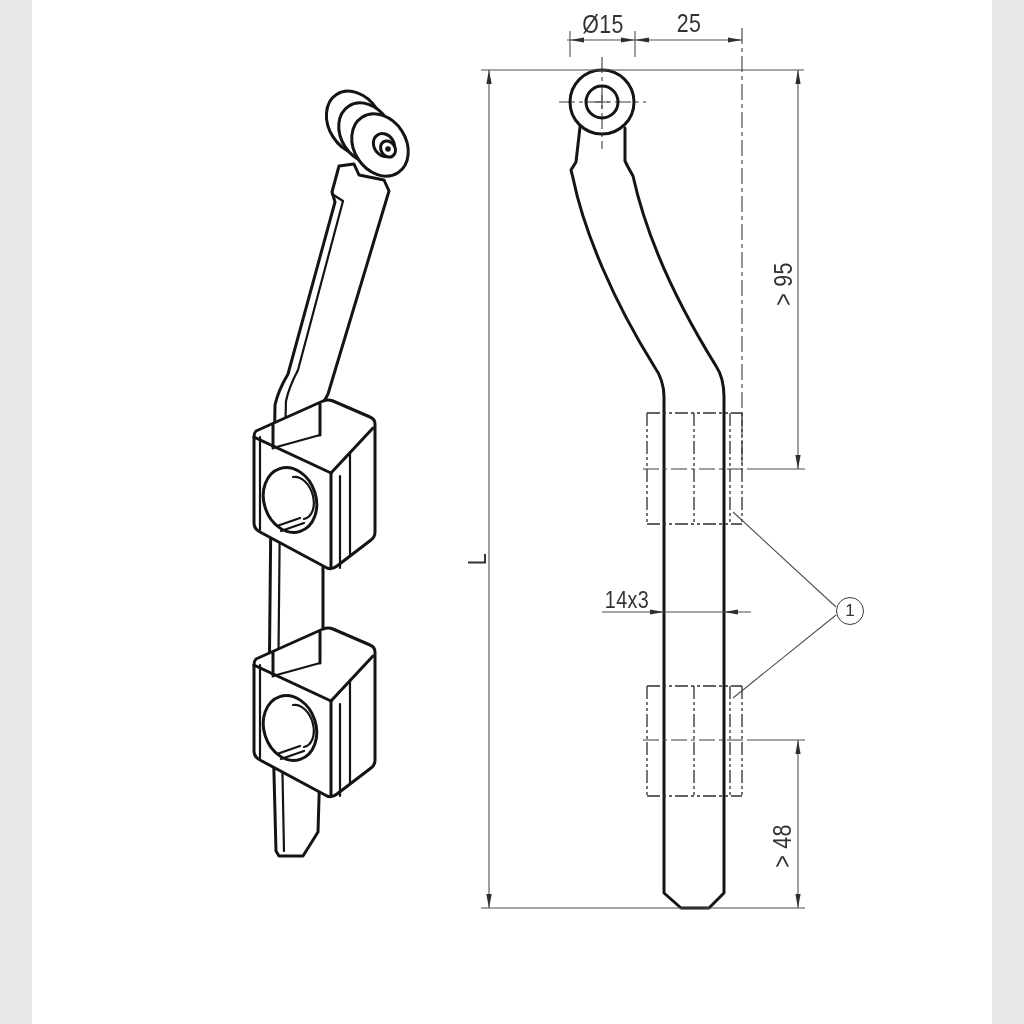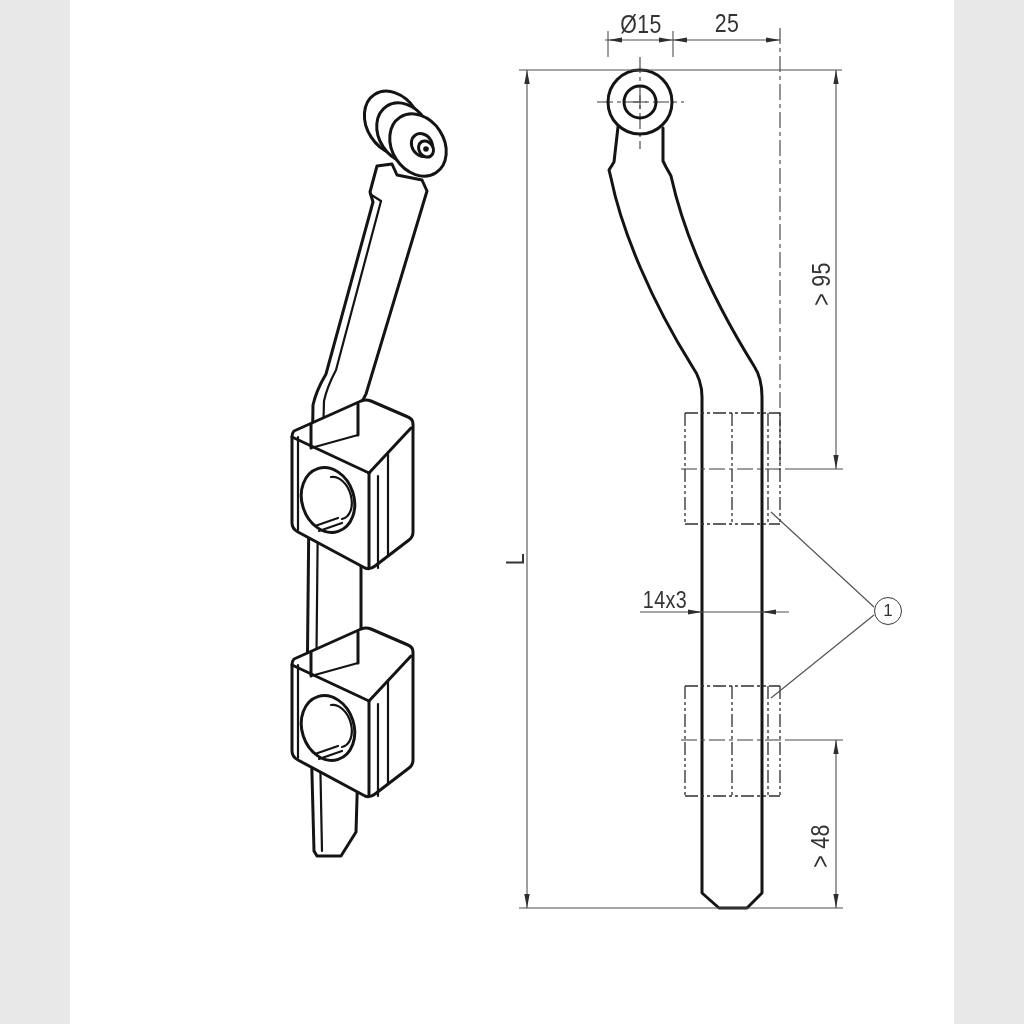--- a/index.html
+++ b/index.html
@@ -4,21 +4,21 @@
 <style>
   :root{
     --background:#ffffff;
     --outline:#141414;
     --thin-line:#4f4f4f;
     --text:#333333;
   }
   html,body{margin:0;padding:0;}
   body{background:#e8e8e8;font-family:"Liberation Sans",sans-serif;}
   .canvas{
-    position:relative;width:884px;height:1024px;background:var(--background);
+    position:relative;width:960px;height:1024px;background:var(--background);
     overflow:hidden;margin:0 auto;
   }
   svg{position:absolute;left:0;top:0;}
   
   .outline{stroke:var(--outline);stroke-width:3;fill:none;stroke-linejoin:round;stroke-linecap:round;}
   .solidpart{stroke:var(--outline);stroke-width:3;fill:#ffffff;stroke-linejoin:round;stroke-linecap:round;}
   .inner{stroke:var(--outline);stroke-width:2.2;fill:none;stroke-linejoin:round;stroke-linecap:round;}
   .inner-heavy{stroke:var(--outline);stroke-width:3;fill:none;stroke-linejoin:round;stroke-linecap:round;}
   .thin{stroke:var(--thin-line);stroke-width:1.1;fill:none;}
   .arrow{fill:#2e2e2e;stroke:none;}

